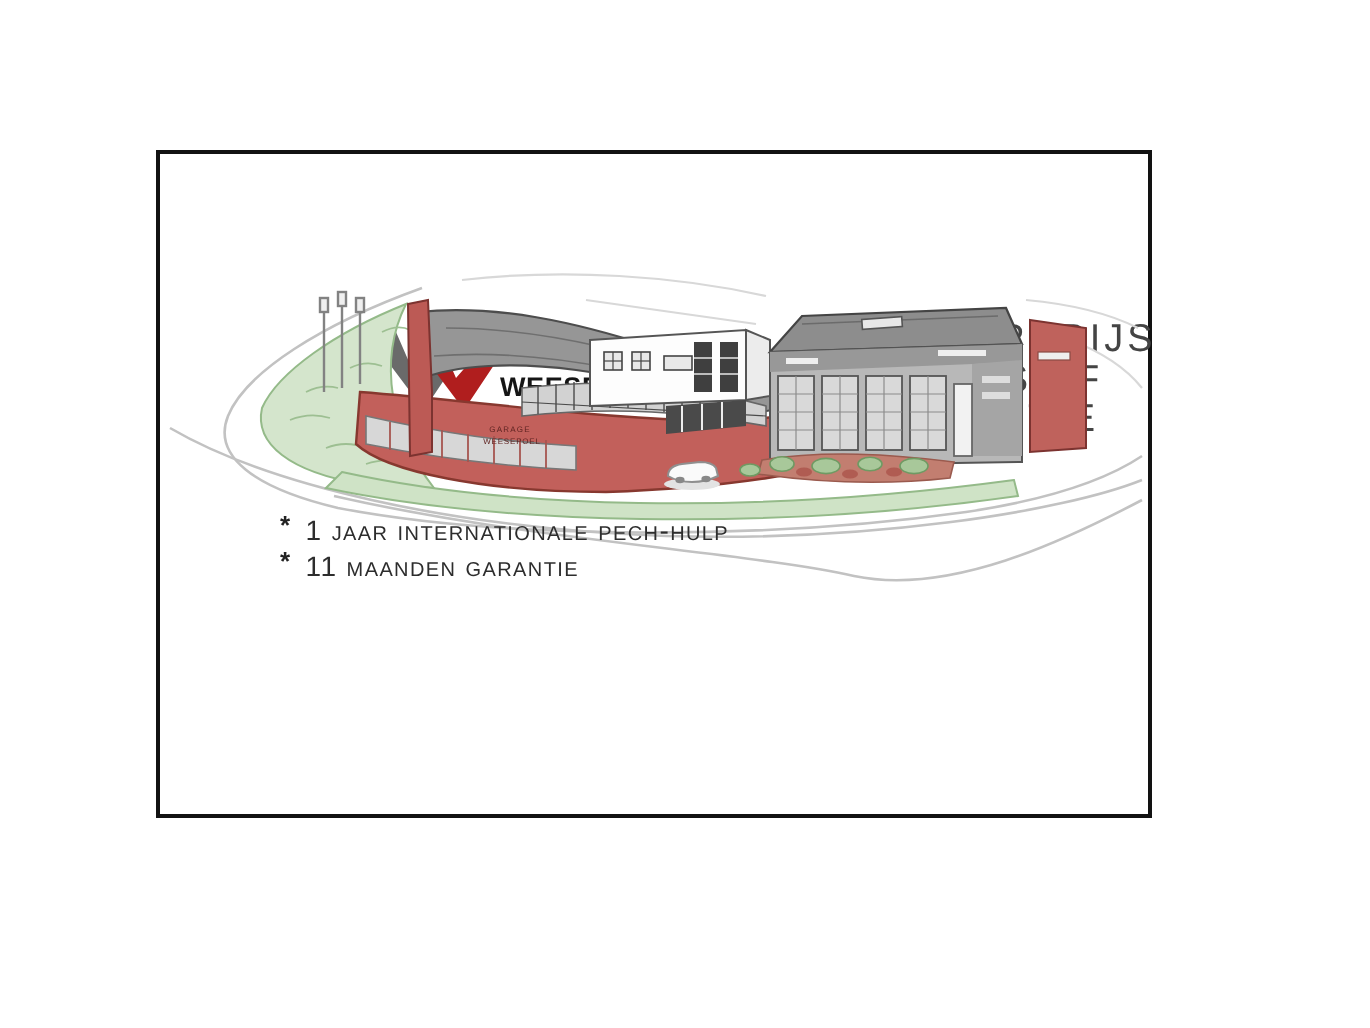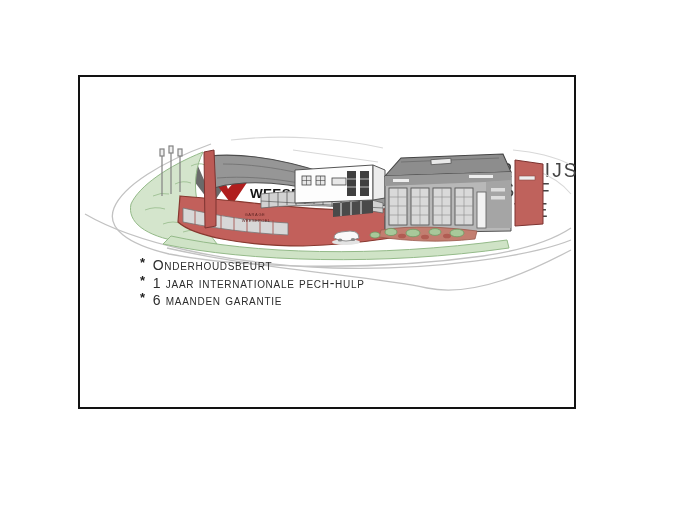--- a/index.html
+++ b/index.html
@@ -245,17 +245,16 @@
 
     <g>
       <ellipse cx="263" cy="106" rx="14" ry="3" fill="#e3e3e3"></ellipse>
       <path d="M251,102 Q251,97 258,96 L267,95 Q273,95 275,98 L276,102 Q270,105 263,105 Q256,105 251,102 Z" fill="#fafafa" stroke="#8f8f8f" stroke-width="1"></path>
       <ellipse cx="257" cy="104" rx="2.3" ry="1.6" fill="#888"></ellipse>
       <ellipse cx="270" cy="103.5" rx="2.3" ry="1.6" fill="#888"></ellipse>
     </g>
   </svg>
 
   <ul class="benefits">
-    <li><span class="ast">*</span><span>Onderhoudsbeurt</span></li>
     <li><span class="ast">*</span><span>1 jaar internationale pech-hulp</span></li>
-    <li><span class="ast">*</span><span>6 maanden garantie</span></li>
+    <li><span class="ast">*</span><span>11 maanden garantie</span></li>
   </ul>
 </div>
 
 </body></html>

